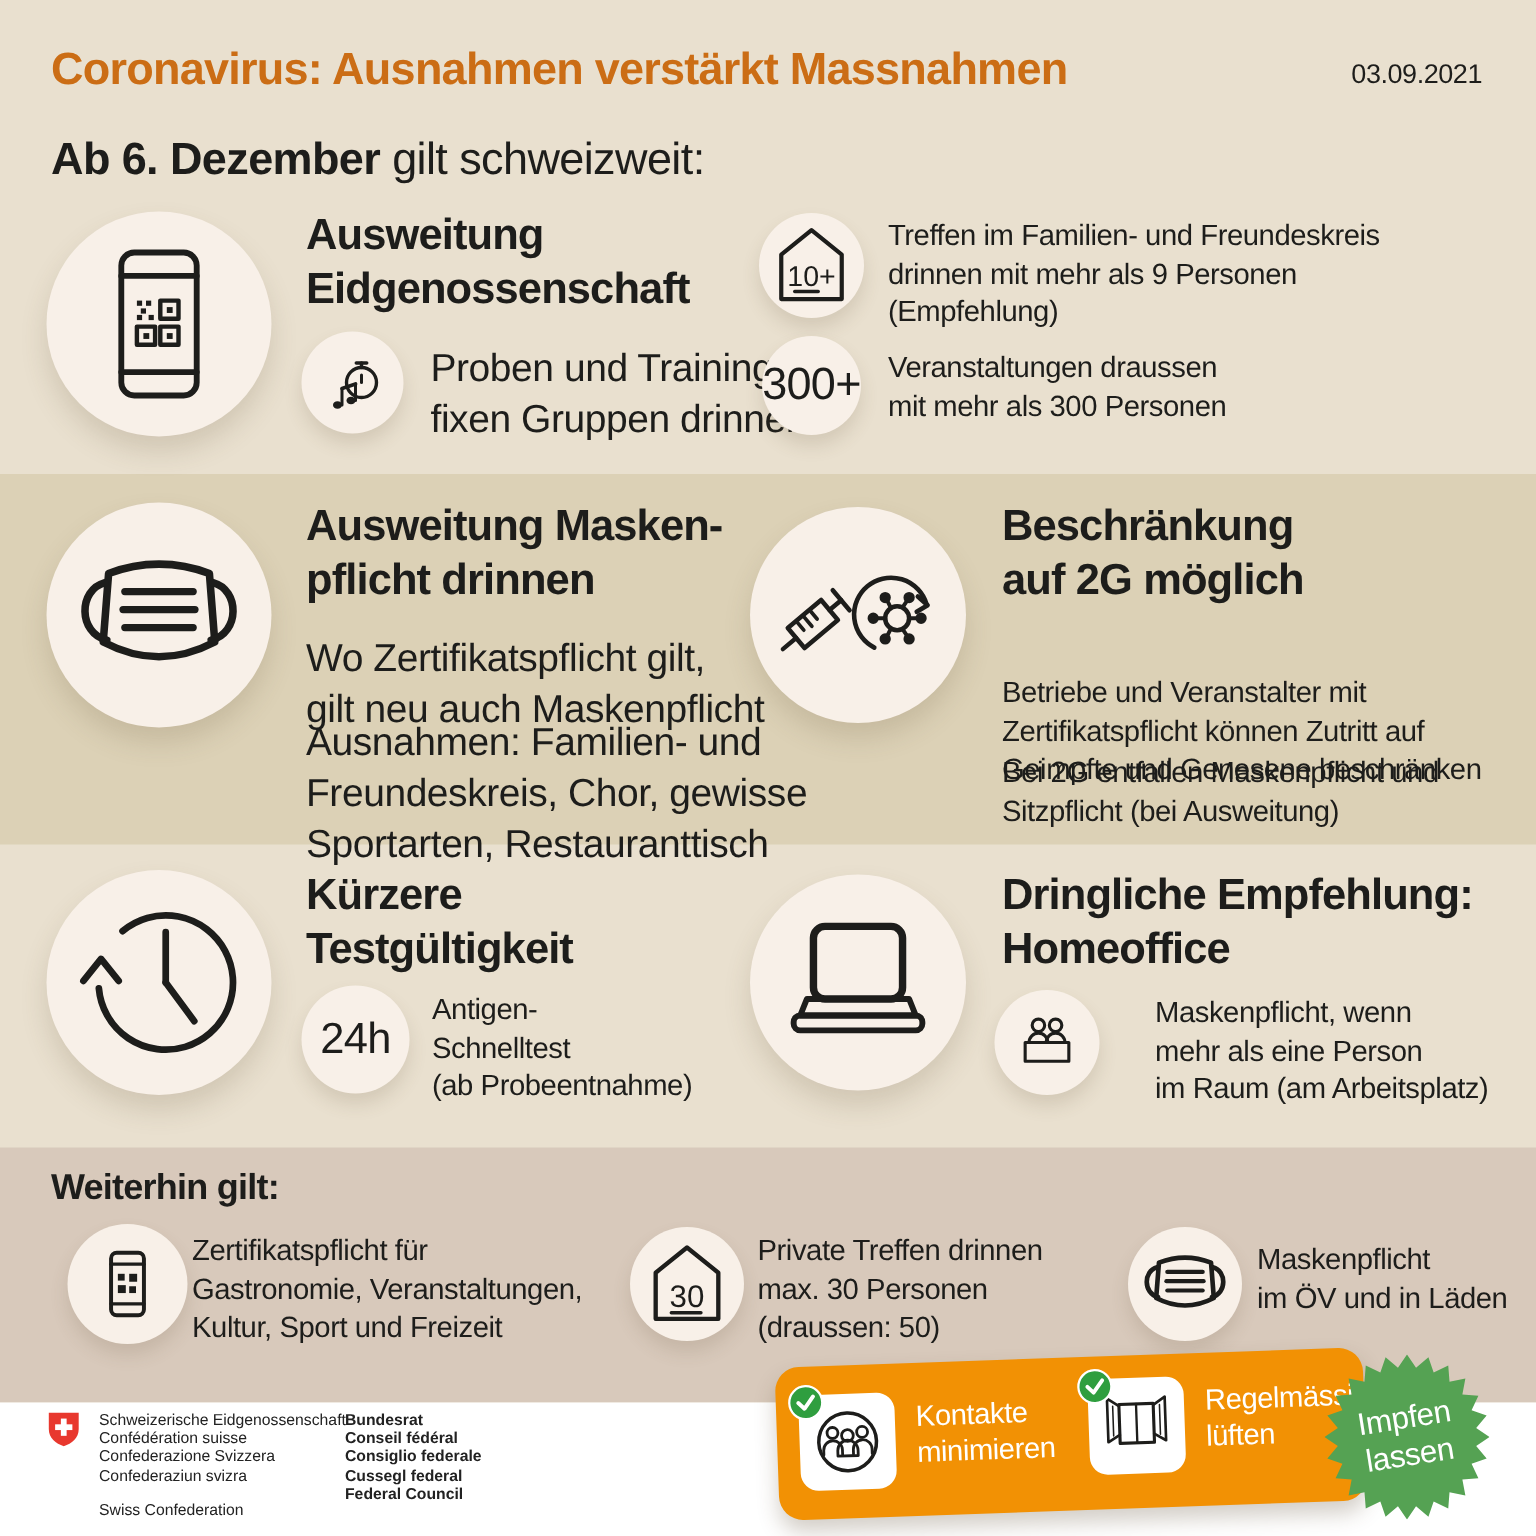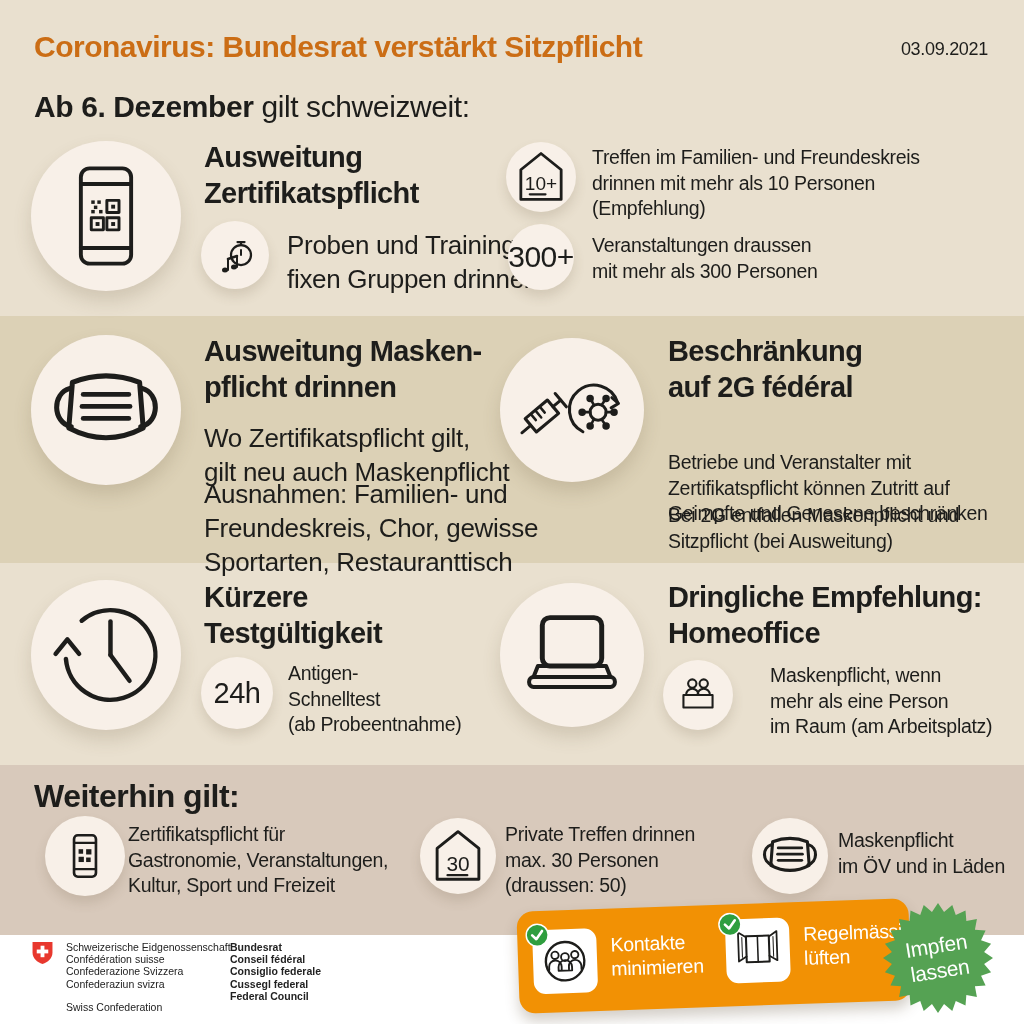--- a/index.html
+++ b/index.html
@@ -26,21 +26,21 @@
   .small-text{font-size:19.5px;line-height:1.32;letter-spacing:-0.3px;}
 
   .circle{
     position:absolute;border-radius:50%;background:#f8f0e8;
     display:flex;align-items:center;justify-content:center;
     box-shadow:0 10px 18px rgba(101,82,56,0.18);
   }
   .circle.sm{box-shadow:0 7px 12px rgba(101,82,56,0.16);}
   .badge-num{font-size:30px;letter-spacing:-0.5px;}
 
-  .w-title{font-size:32px;font-weight:700;letter-spacing:-0.5px;}
+  .w-title{font-size:24px;font-weight:700;letter-spacing:-0.5px;}
 
   .banner{
     position:absolute;left:518px;top:905px;width:392px;height:102px;
     background:#f29104;border-radius:16px;transform:rotate(-2deg);
     box-shadow:0 8px 14px rgba(80,60,30,0.25);z-index:2;
   }
   .b-card{
     position:absolute;width:64px;height:64px;background:#ffffff;
     border-radius:12px;display:flex;align-items:center;justify-content:center;
   }
@@ -60,21 +60,21 @@
   svg{display:block;}
   .stroke{fill:none;stroke:#1d1d1b;stroke-linecap:round;stroke-linejoin:round;}
 </style>
 </head>
 <body>
 
 <div class="band band-mid"></div>
 <div class="band band-still"></div>
 <div class="band band-footer"></div>
 
-<div class="abs page-title" style="left:34px;top:30px;">Coronavirus: Bundesrat verstärkt Sitzpflicht</div>
+<div class="abs page-title" style="left:34px;top:30px;">Coronavirus: Ausnahmen verstärkt Massnahmen</div>
 <div class="abs page-date" style="right:36px;top:39px;">03.09.2021</div>
 <div class="abs intro" style="left:34px;top:90px;"><b>Ab 6. Dezember</b><span> gilt schweizweit:</span></div>
 
 <div class="circle" style="left:31px;top:141px;width:150px;height:150px;">
   <span>
     <svg width="78" height="106" viewBox="0 0 90 120">
       <rect class="stroke" x="16" y="5" width="58" height="110" rx="10" stroke-width="4.5"></rect>
       <line class="stroke" x1="16" y1="23" x2="74" y2="23" stroke-width="4.5"></line>
       <line class="stroke" x1="16" y1="97" x2="74" y2="97" stroke-width="4.5"></line>
       <rect class="stroke" x="46" y="42" width="14" height="14" stroke-width="3.4"></rect>
@@ -85,21 +85,21 @@
       <rect x="33" y="67" width="4.5" height="4.5" fill="#1d1d1b"></rect>
       <rect x="28" y="42" width="4" height="4" fill="#1d1d1b"></rect>
       <rect x="35" y="42" width="4" height="4" fill="#1d1d1b"></rect>
       <rect x="31" y="48" width="4" height="4" fill="#1d1d1b"></rect>
       <rect x="28" y="53" width="4" height="4" fill="#1d1d1b"></rect>
       <rect x="37" y="53" width="4" height="4" fill="#1d1d1b"></rect>
     </svg>
   </span>
 </div>
 <div class="abs card-title ml" style="left:204px;top:140px;">Ausweitung
-Zertifikatspflicht</div>
+Eidgenossenschaft</div>
 <div class="circle sm" style="left:201px;top:221px;width:68px;height:68px;">
   <span>
     <svg width="50" height="50" viewBox="0 0 100 100">
       <circle class="stroke" cx="62" cy="50" r="20" stroke-width="4.5"></circle>
       <line class="stroke" x1="55" y1="24" x2="69" y2="24" stroke-width="4.5"></line>
       <line class="stroke" x1="62" y1="24" x2="62" y2="30" stroke-width="4.5"></line>
       <line class="stroke" x1="62" y1="40" x2="62" y2="50" stroke-width="4"></line>
       <ellipse cx="30" cy="80" rx="6" ry="5" fill="#1d1d1b"></ellipse>
       <ellipse cx="48" cy="74" rx="6" ry="5" fill="#1d1d1b"></ellipse>
       <line class="stroke" x1="36" y1="80" x2="36" y2="58" stroke-width="4"></line>
@@ -114,21 +114,21 @@
 <div class="circle sm" style="left:506px;top:142px;width:70px;height:70px;">
   <span>
     <svg width="56" height="56" viewBox="0 0 100 100">
       <path class="stroke" d="M50,8 L86,37 V90 H14 V37 Z" stroke-width="5"></path>
       <text x="50" y="74" text-anchor="middle" font-size="34" font-weight="400" fill="#1d1d1b">10+</text>
       <line class="stroke" x1="30" y1="81" x2="58" y2="81" stroke-width="4"></line>
     </svg>
   </span>
 </div>
 <div class="abs small-text ml" style="left:592px;top:145px;">Treffen im Familien- und Freundeskreis
-drinnen mit mehr als 10 Personen
+drinnen mit mehr als 9 Personen
 (Empfehlung)</div>
 
 <div class="circle sm" style="left:508px;top:224px;width:66px;height:66px;">
   <span class="badge-num">300+</span>
 </div>
 <div class="abs small-text ml" style="left:592px;top:233px;">Veranstaltungen draussen
 mit mehr als 300 Personen</div>
 
 <div class="circle" style="left:31px;top:335px;width:150px;height:150px;">
   <span>
@@ -176,21 +176,21 @@
           <circle cx="105" cy="77" r="3.4" fill="#1d1d1b"></circle>
         <line x1="121" y1="68" x2="125" y2="74"></line>
           <circle cx="127" cy="77" r="3.4" fill="#1d1d1b"></circle>
       </g>
       <path class="stroke" d="M95,85 A34,34 0 1 1 143,45" stroke-width="4.2"></path>
       <polyline class="stroke" points="135,38 144,46 134,52" stroke-width="4.2"></polyline>
     </svg>
   </span>
 </div>
 <div class="abs card-title ml" style="left:668px;top:334px;">Beschränkung
-auf 2G fédéral</div>
+auf 2G möglich</div>
 <div class="abs small-text ml" style="left:668px;top:418px;margin-top:32px;">Betriebe und Veranstalter mit
 Zertifikatspflicht können Zutritt auf
 Geimpfte und Genesene beschränken</div>
 <div class="abs small-text ml" style="left:668px;top:503px;">Bei 2G entfallen Maskenpflicht und
 Sitzpflicht (bei Ausweitung)</div>
 
 <div class="circle" style="left:31px;top:580px;width:150px;height:150px;">
   <span>
     <svg width="112" height="112" viewBox="0 0 100 100">
       <path class="stroke" d="M28.3,19.4 A40,40 0 1 1 14.2,53.5" stroke-width="4"></path>

